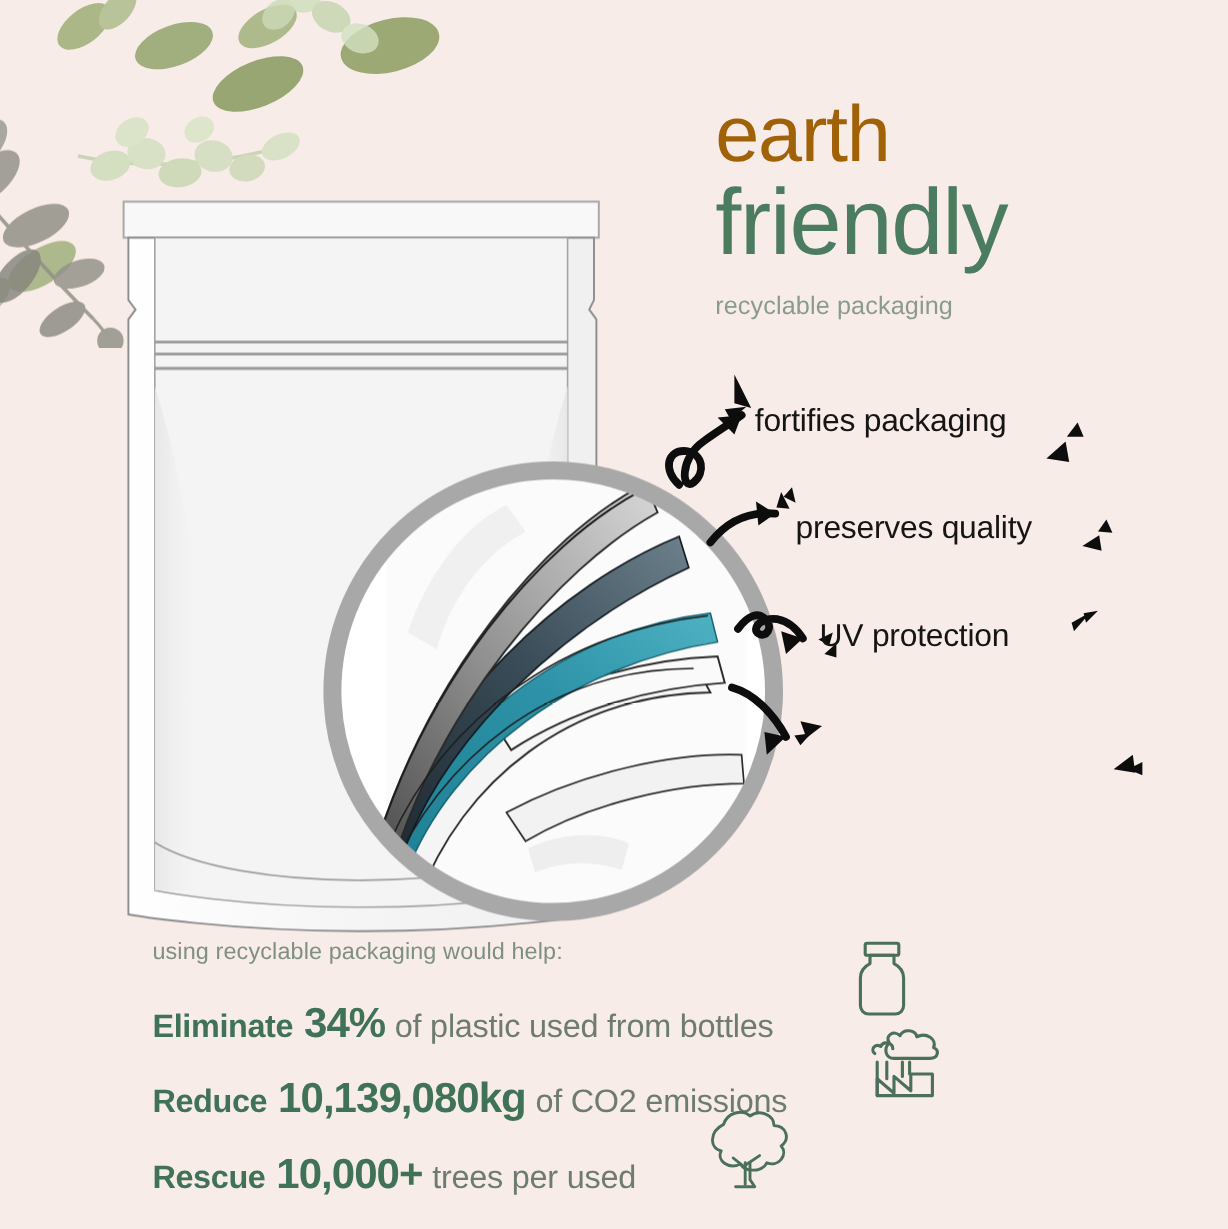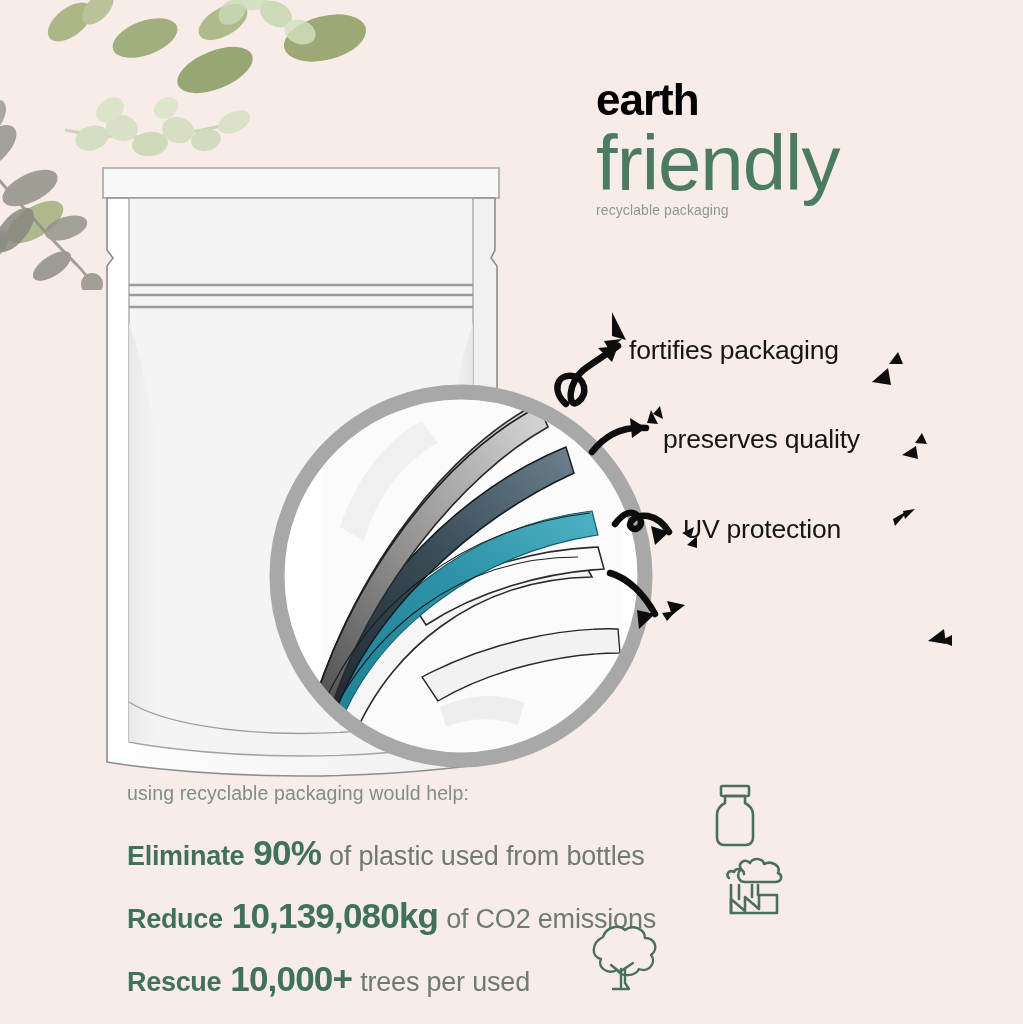--- a/index.html
+++ b/index.html
@@ -45,40 +45,40 @@
   }
 
   
   #headline {
     position: absolute;
     left: 596px;
     top: 78px;
     width: 420px;
   }
   #headline .l1 {
-    font-size: 44px;
-    font-weight: bold;
-    color: #000000;
+    font-size: 66px;
+    font-weight: normal;
+    color: #a16207;
     letter-spacing: -1px;
     line-height: 1.0;
     margin: 0 0 2px 0;
   }
   #headline .l2 {
     font-size: 78px;
     font-weight: 300;
     color: #4c7c5f;
     letter-spacing: -1px;
     line-height: 1.0;
     margin: 0;
   }
   #headline .sub {
-    font-size: 14px;
+    font-size: 21px;
     font-weight: 400;
     color: #8a9b8c;
-    margin-top: 0;
+    margin-top: 20px;
     letter-spacing: 0.1px;
   }
 
   
   .feature {
     position: absolute;
     font-size: 26.5px;
     color: #151515;
     white-space: nowrap;
     letter-spacing: -0.2px;
@@ -319,21 +319,21 @@
 
   <div class="feature" id="feat0">fortifies packaging</div>
   <div class="feature" id="feat1">preserves quality</div>
   <div class="feature" id="feat2">UV protection</div>
 
   <div id="stats">
     <div class="intro">using recyclable packaging would help:</div>
 
     <div class="stat-row">
       <span class="stat-verb">Eliminate</span>
-      <span class="stat-value">90%</span>
+      <span class="stat-value">34%</span>
       <span class="stat-tail">of plastic used from bottles</span>
     </div>
 
     <div class="stat-row">
       <span class="stat-verb">Reduce</span>
       <span class="stat-value">10,139,080kg</span>
       <span class="stat-tail">of CO2 emissions</span>
     </div>
 
     <div class="stat-row">

